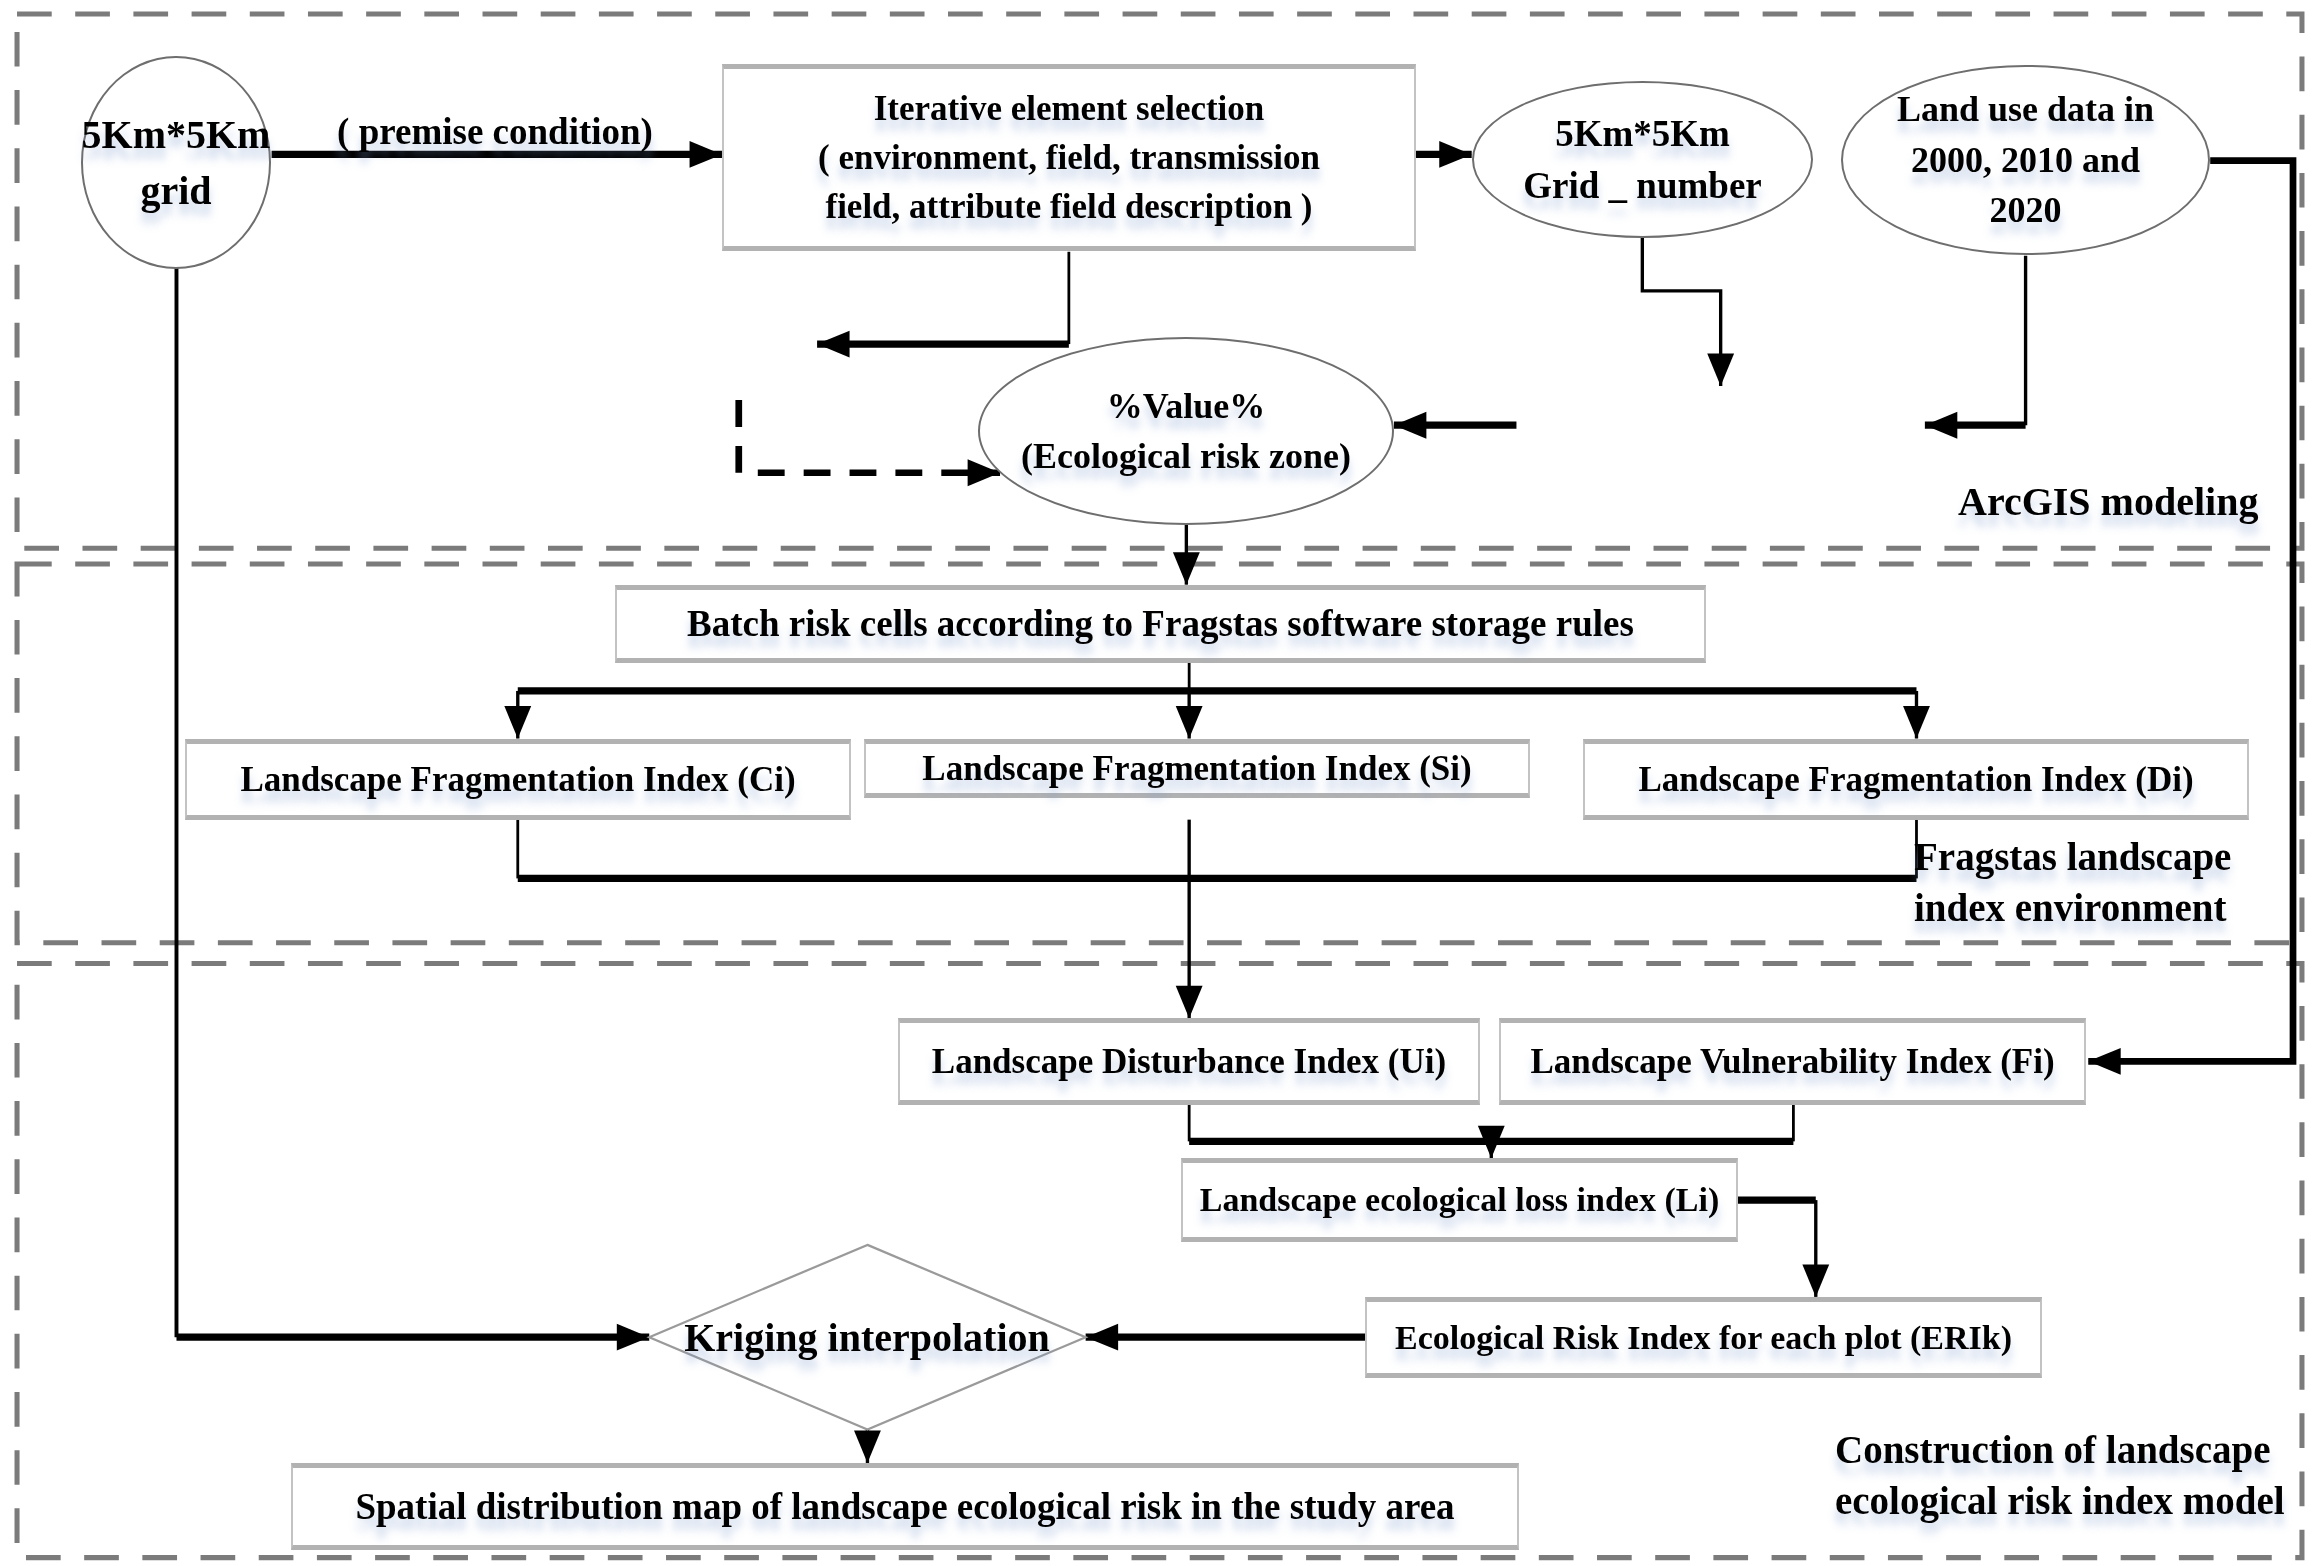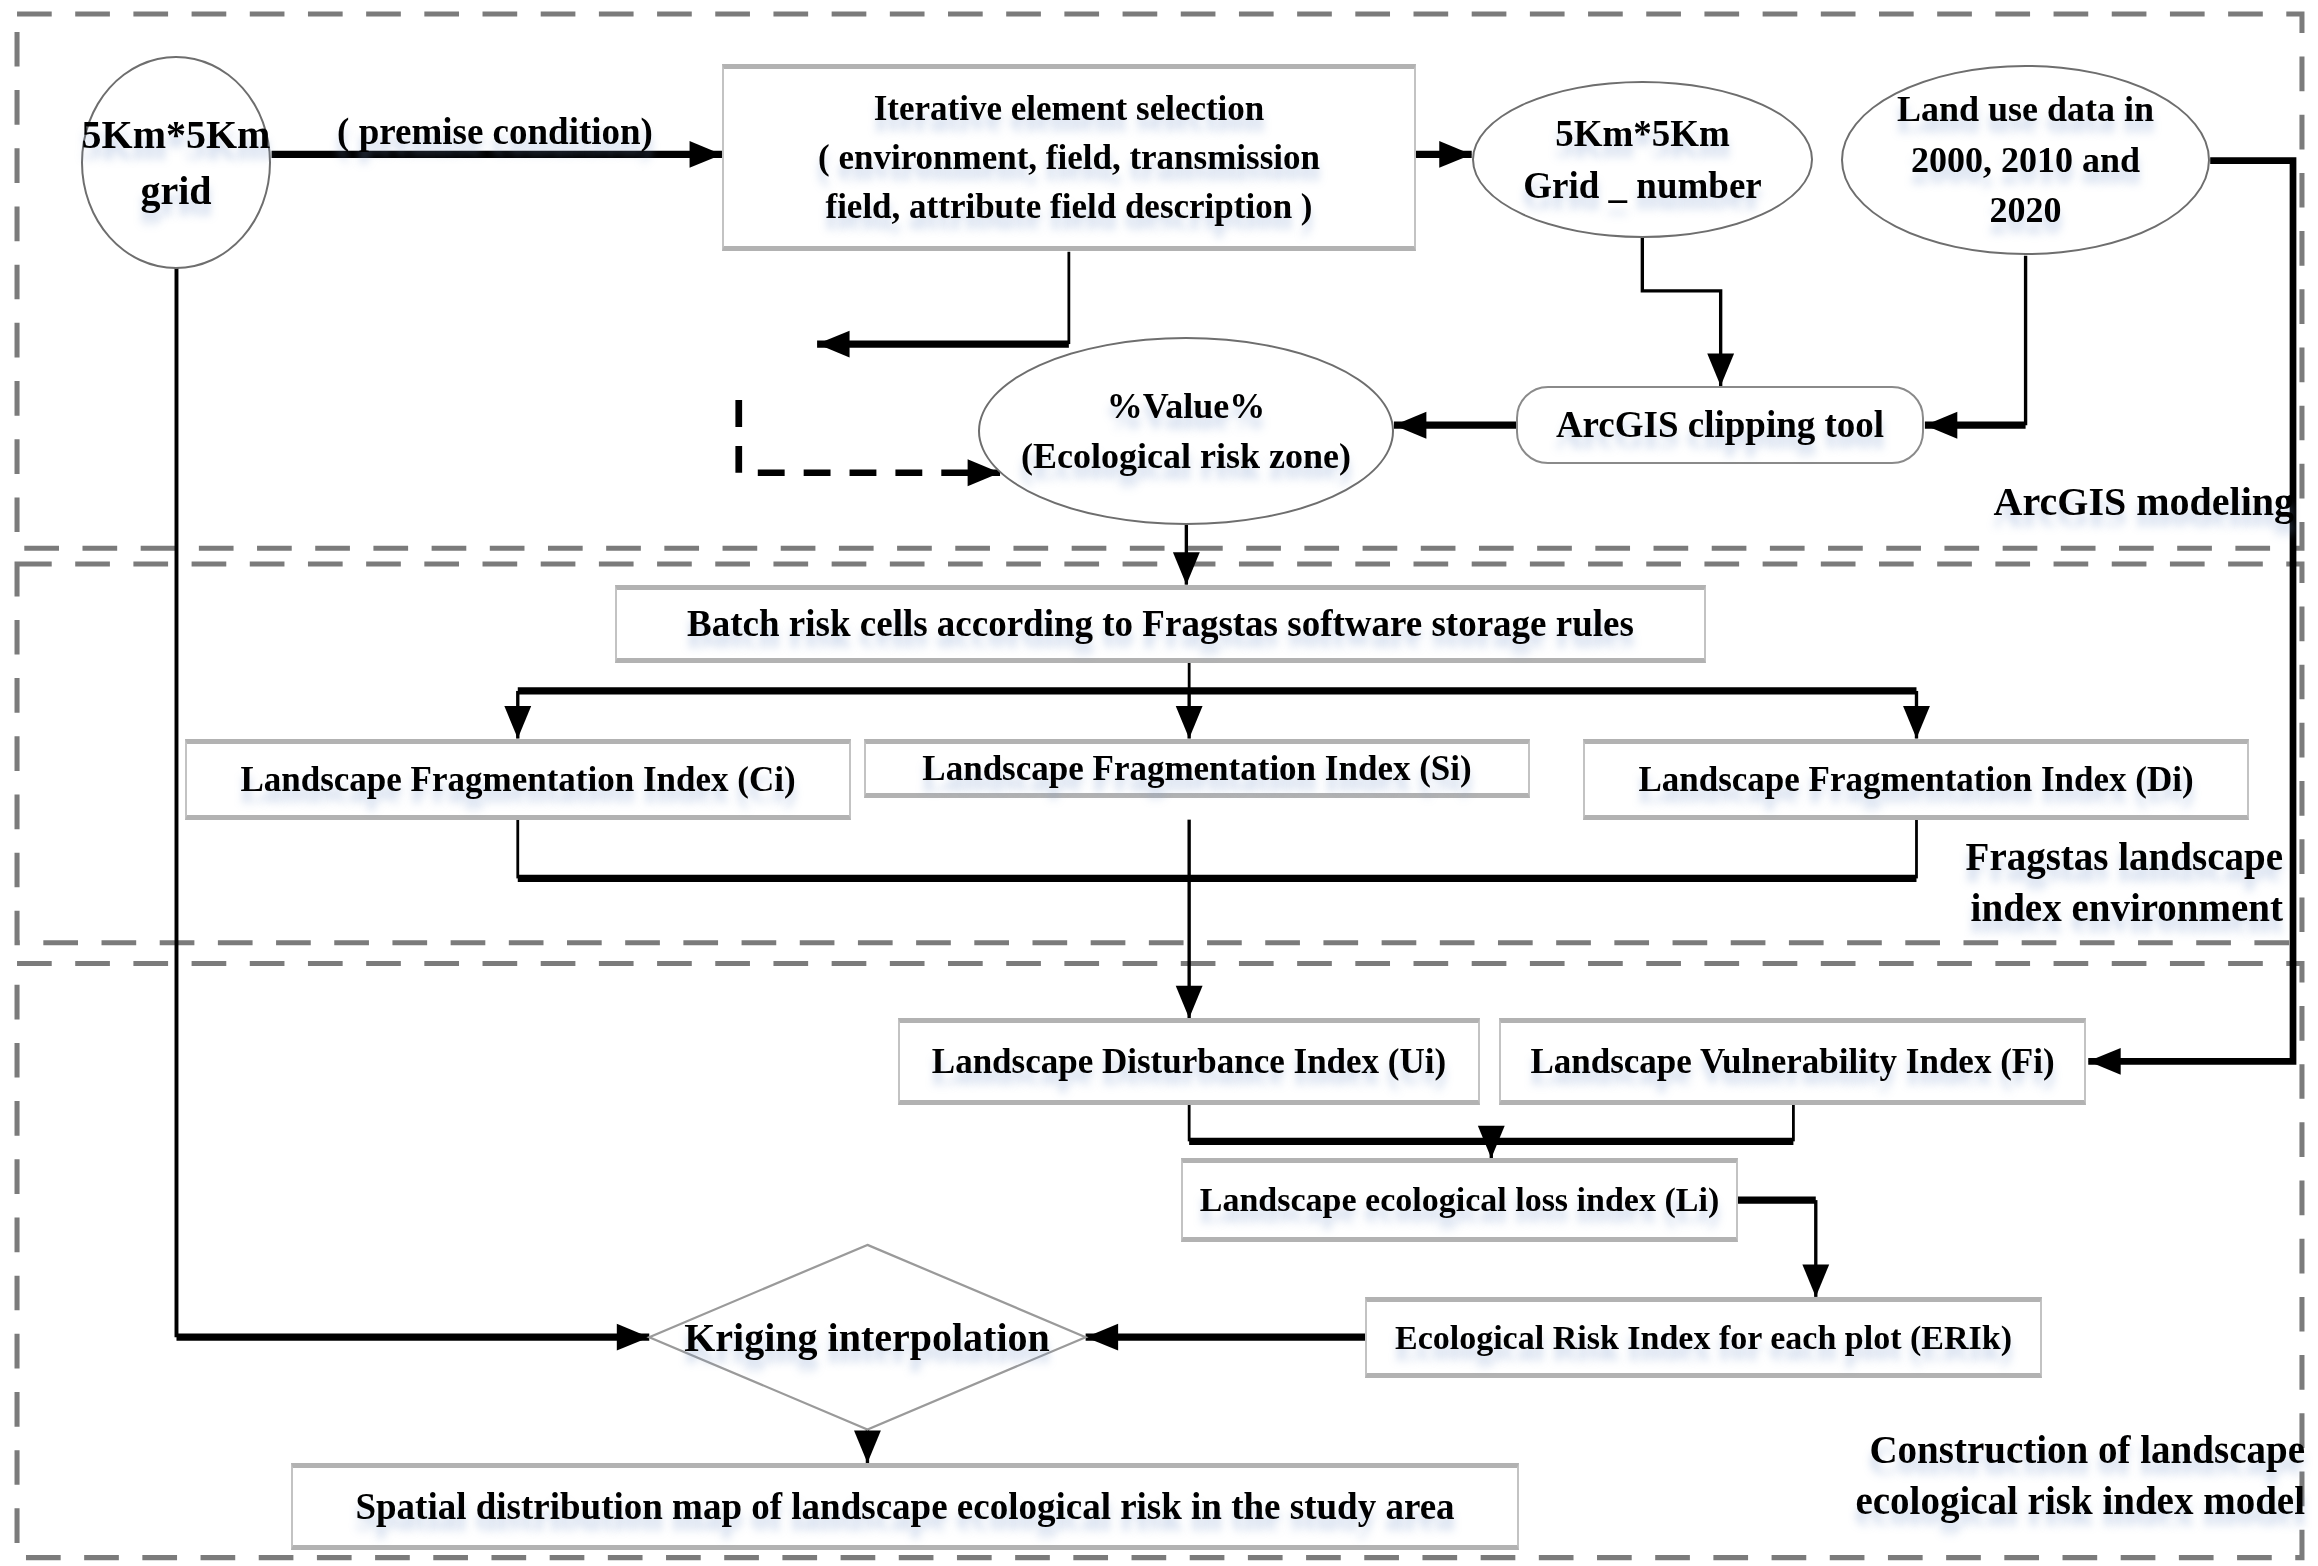--- a/index.html
+++ b/index.html
@@ -8,21 +8,21 @@
   svg.wires{position:absolute;left:0;top:0;z-index:1;}
   .node{position:absolute;z-index:2;display:flex;align-items:center;justify-content:center;
         text-align:center;font-weight:bold;color:#000;box-sizing:border-box;background:#ffffff;}
   .node .lbl{white-space:pre-line;line-height:1.4;
         text-shadow:0 11.2px 9px rgba(125,155,205,0.40);}
   .rect{border:2.2px solid #c3c3c3;border-top:5px solid #b2b2b2;border-bottom:5px solid #b2b2b2;}
   .ellipse{border:2.2px solid #6e6e6e;border-radius:50%;}
   .rounded{border:2.2px solid #8a8a8a;border-radius:32px;}
   .plain{background:transparent;}
   .diamond-text{background:transparent;}
-  .sec-label{position:absolute;z-index:2;font-weight:bold;color:#000;text-align:right;
+  .sec-label{position:absolute;z-index:2;font-weight:bold;color:#000;text-align:left;
         white-space:pre-line;line-height:1.32;
         text-shadow:0 11.2px 9px rgba(125,155,205,0.40);}
   .f72{font-size:40px;} .f70{font-size:39px;} .f66{font-size:37px;} .f64{font-size:36px;}
   .f62{font-size:35px;} .f60{font-size:34px;}
 </style>
 </head>
 <body>
 
 <div class="canvas">
 
@@ -107,23 +107,20 @@
 2000, 2010 and
 2020</span>
     </div>
 
 
   <div class="node ellipse f64" style="left:978px;top:337px;width:416px;height:188px;">
     <span class="lbl">%Value%
 (Ecological risk zone)</span>
     </div>
 
-  <div class="node rounded f66" style="left:1516px;top:386px;width:408px;height:78px;">
-    <span class="lbl">ArcGIS clipping tool</span>
-    </div>
 
   <div class="node rect f66" style="left:615px;top:585px;width:1091px;height:78px;text-align:right;">
     <span class="lbl">Batch risk cells according to Fragstas software storage rules</span>
     </div>
 
   <div class="node rect f62" style="left:185px;top:739px;width:666px;height:81px;">
     <span class="lbl">Landscape Fragmentation Index (Ci)</span>
     </div>
 
   <div class="node rect f62" style="left:864px;top:739px;width:666px;height:59px;">

